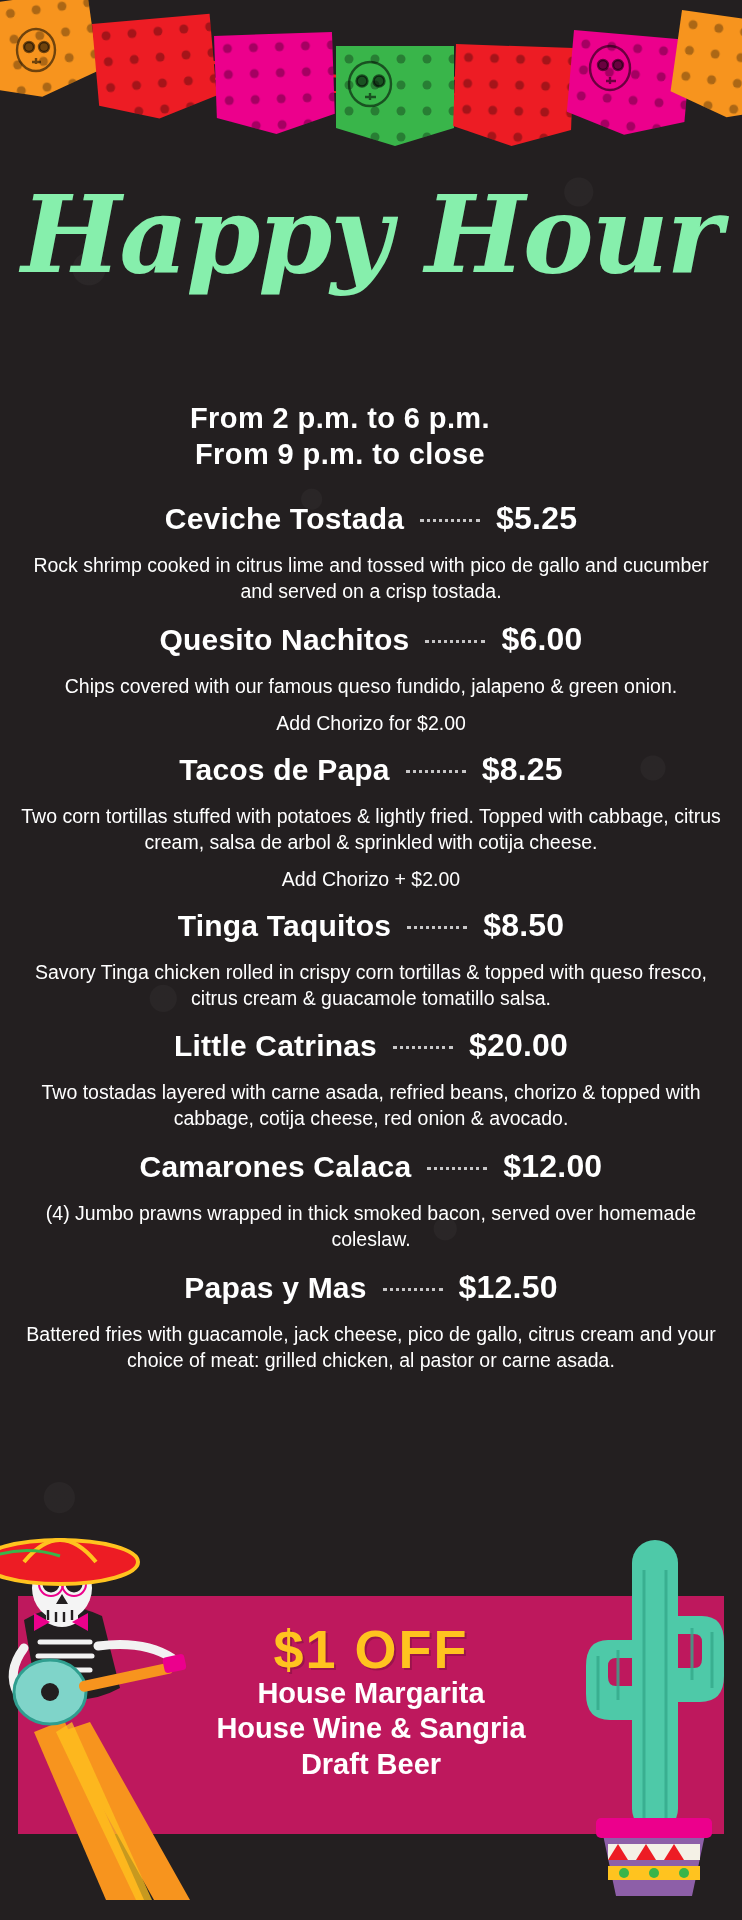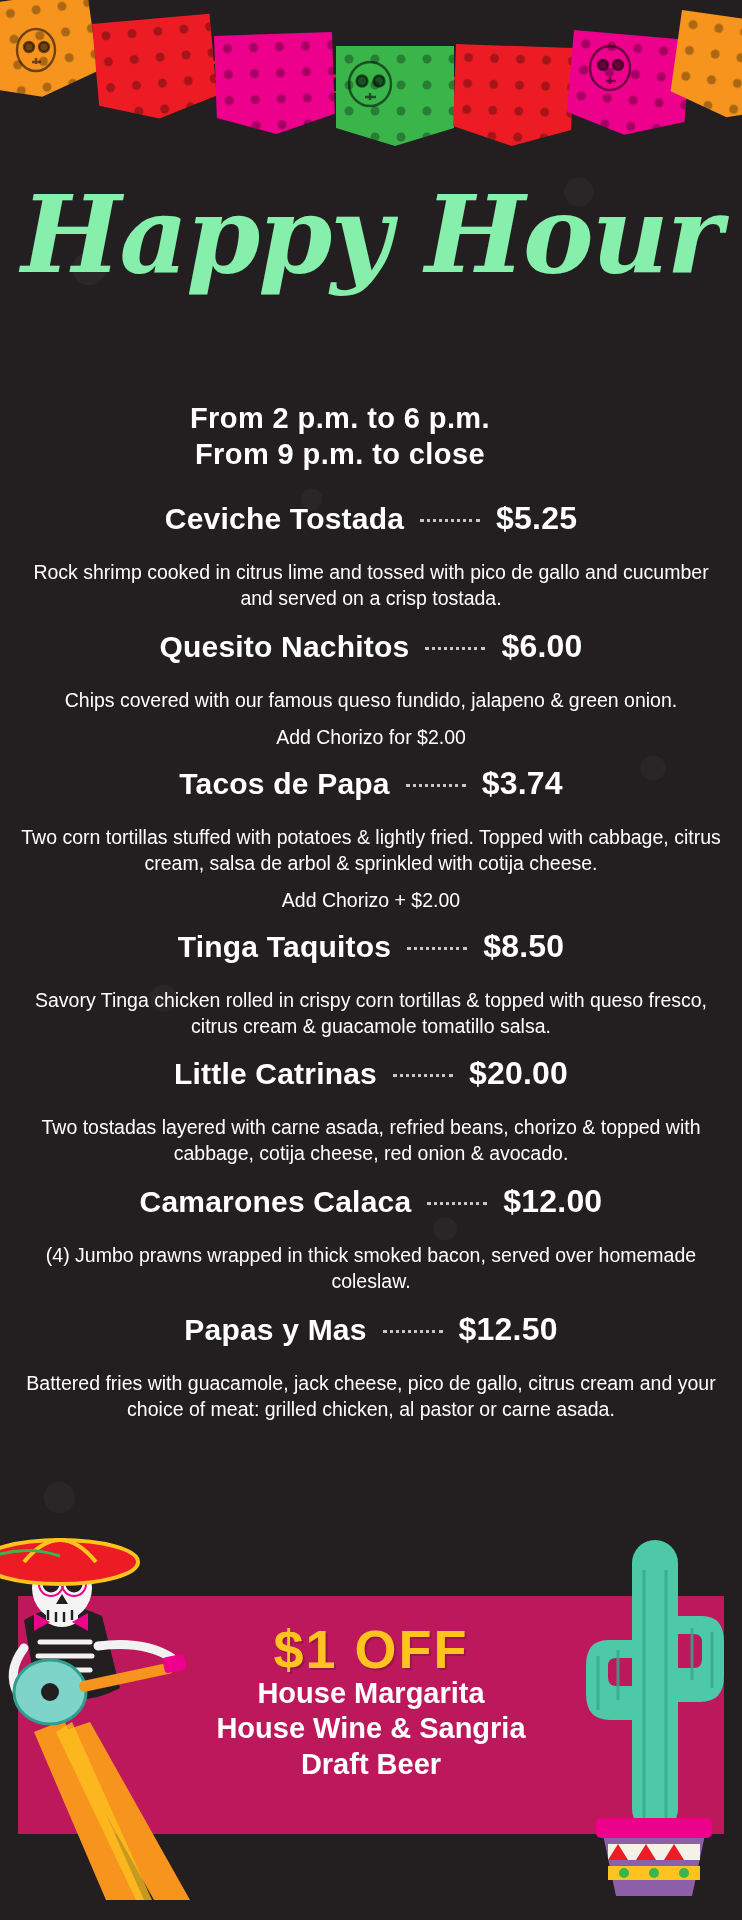--- a/index.html
+++ b/index.html
@@ -118,21 +118,21 @@
     color: #ffffff;
     font-size: 32px;
     font-weight: bold;
     letter-spacing: 0.2px;
   }
   .item-desc {
     color: #ffffff;
     font-size: 19.5px;
     line-height: 1.33;
     text-align: center;
-    margin-top: 23px;
+    margin-top: 16px;
     padding: 0 6px;
   }
   .item-addon {
     color: #ffffff;
     font-size: 19.5px;
     text-align: center;
     margin: 12px 0 10px;
   }
 
   
@@ -277,21 +277,21 @@
         <span class="item-price">$6.00</span>
       </div>
       <div class="item-desc">Chips covered with our famous queso fundido, jalapeno &amp; green onion.</div>
       <div class="item-addon">Add Chorizo for $2.00</div>
     </div>
 
     <div class="item">
       <div class="item-head">
         <span class="item-name">Tacos de Papa</span>
         <span class="dots"></span>
-        <span class="item-price">$3.74</span>
+        <span class="item-price">$8.25</span>
       </div>
       <div class="item-desc">Two corn tortillas stuffed with potatoes &amp; lightly fried. Topped with cabbage, citrus cream, salsa de arbol &amp; sprinkled with cotija cheese.</div>
       <div class="item-addon">Add Chorizo + $2.00</div>
     </div>
 
     <div class="item">
       <div class="item-head">
         <span class="item-name">Tinga Taquitos</span>
         <span class="dots"></span>
         <span class="item-price">$8.50</span>

